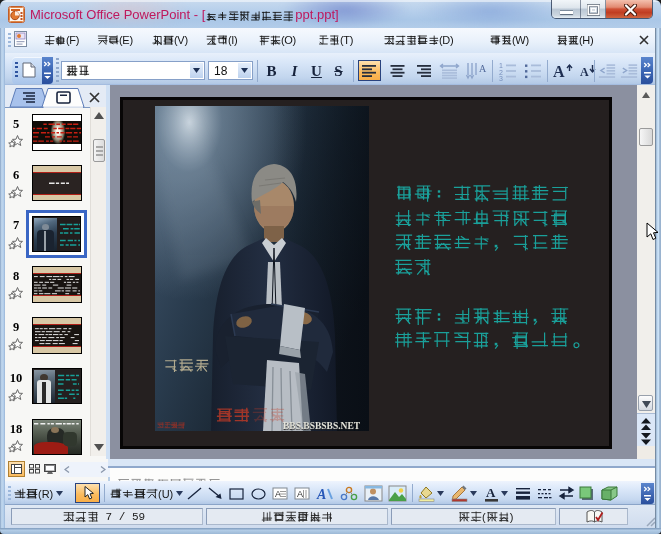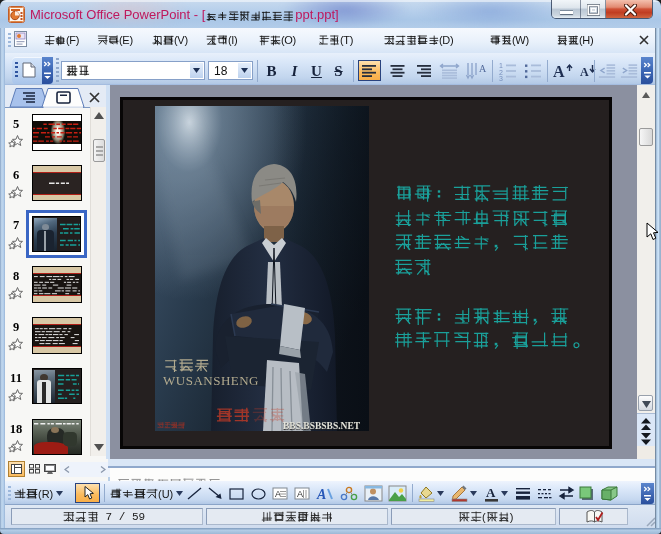--- a/index.html
+++ b/index.html
@@ -331,21 +331,21 @@
     <div class="abs" style="left:6px;top:269px;width:20px;height:14px;font-family:&quot;Liberation Serif&quot;,serif;font-size:12.5px;font-weight:bold;color:#000;text-align:center">8</div>
     <svg class="abs" style="left:8px;top:286.2px" width="15" height="14" viewBox="0 0 15 14">
       <path d="M9.5 1.5 L11 5.2 L14.5 5.4 L11.8 7.8 L12.8 11.5 L9.5 9.5 L6.2 11.5 L7.2 7.8 L4.5 5.4 L8 5.2 Z" fill="#fdfdfc" stroke="#6a6a6a" stroke-width="1"></path>
       <path d="M4 6.5 L5 8.8 L7.3 9 L5.6 10.6 L6.1 13 L4 11.7 L1.9 13 L2.4 10.6 L0.7 9 L3 8.8 Z" fill="#fdfdfc" stroke="#6a6a6a" stroke-width="1"></path>
     </svg>
     <div class="abs" style="left:6px;top:320px;width:20px;height:14px;font-family:&quot;Liberation Serif&quot;,serif;font-size:12.5px;font-weight:bold;color:#000;text-align:center">9</div>
     <svg class="abs" style="left:8px;top:337px" width="15" height="14" viewBox="0 0 15 14">
       <path d="M9.5 1.5 L11 5.2 L14.5 5.4 L11.8 7.8 L12.8 11.5 L9.5 9.5 L6.2 11.5 L7.2 7.8 L4.5 5.4 L8 5.2 Z" fill="#fdfdfc" stroke="#6a6a6a" stroke-width="1"></path>
       <path d="M4 6.5 L5 8.8 L7.3 9 L5.6 10.6 L6.1 13 L4 11.7 L1.9 13 L2.4 10.6 L0.7 9 L3 8.8 Z" fill="#fdfdfc" stroke="#6a6a6a" stroke-width="1"></path>
     </svg>
-    <div class="abs" style="left:6px;top:371px;width:20px;height:14px;font-family:&quot;Liberation Serif&quot;,serif;font-size:12.5px;font-weight:bold;color:#000;text-align:center">11</div>
+    <div class="abs" style="left:6px;top:371px;width:20px;height:14px;font-family:&quot;Liberation Serif&quot;,serif;font-size:12.5px;font-weight:bold;color:#000;text-align:center">10</div>
     <svg class="abs" style="left:8px;top:387.8px" width="15" height="14" viewBox="0 0 15 14">
       <path d="M9.5 1.5 L11 5.2 L14.5 5.4 L11.8 7.8 L12.8 11.5 L9.5 9.5 L6.2 11.5 L7.2 7.8 L4.5 5.4 L8 5.2 Z" fill="#fdfdfc" stroke="#6a6a6a" stroke-width="1"></path>
       <path d="M4 6.5 L5 8.8 L7.3 9 L5.6 10.6 L6.1 13 L4 11.7 L1.9 13 L2.4 10.6 L0.7 9 L3 8.8 Z" fill="#fdfdfc" stroke="#6a6a6a" stroke-width="1"></path>
     </svg>
     <div class="abs" style="left:6px;top:422px;width:20px;height:14px;font-family:&quot;Liberation Serif&quot;,serif;font-size:12.5px;font-weight:bold;color:#000;text-align:center">18</div>
     <svg class="abs" style="left:8px;top:438.5px" width="15" height="14" viewBox="0 0 15 14">
       <path d="M9.5 1.5 L11 5.2 L14.5 5.4 L11.8 7.8 L12.8 11.5 L9.5 9.5 L6.2 11.5 L7.2 7.8 L4.5 5.4 L8 5.2 Z" fill="#fdfdfc" stroke="#6a6a6a" stroke-width="1"></path>
       <path d="M4 6.5 L5 8.8 L7.3 9 L5.6 10.6 L6.1 13 L4 11.7 L1.9 13 L2.4 10.6 L0.7 9 L3 8.8 Z" fill="#fdfdfc" stroke="#6a6a6a" stroke-width="1"></path>
     </svg>
     <div class="abs" style="left:32px;top:114.0px;width:50px;height:36.6px;border:1px solid #000;overflow:hidden;background:#fff">
@@ -543,21 +543,20 @@
 <path d="M140 266 L148 325 L156 325 L150 268 Z" fill="#9aa2aa" opacity="0.7"></path>
 </svg>
     <div class="abs" style="left:163px;top:358px">
       <svg width="46" height="16" viewBox="0 0 46 16" style="">
         <g stroke="#b3ab8f" stroke-width="1.15" fill="none" stroke-linecap="square">
           <path d="M2.7 2.7L13.0 2.7M3.0 8.9L12.1 8.9M11.5 2.2L11.5 13.3M10.0 10.7L13.0 12.5M17.2 1.8L28.7 1.8M16.9 5.1L29.4 5.1M17.6 9.0L29.0 9.0M17.5 11.8L29.5 11.8M19.0 2.8L19.0 12.0M24.0 8.3L28.0 13.1M22.5 8.3L18.8 12.8M34.1 2.4L44.4 2.4M34.1 5.9L44.9 5.9M32.6 8.2L43.4 8.2M38.0 2.8L38.0 12.4M39.5 8.3L43.5 13.1M38.0 8.3L34.3 12.8"></path>
         </g>
         <g fill="#b3ab8f"></g>
       </svg>
     </div>
-    <div class="abs" style="left:163px;top:373px;font-family:'Liberation Serif',serif;font-size:13px;letter-spacing:0.5px;color:#b3ab8f">WUSANSHENG</div>
     <div class="abs" style="left:216px;top:407px;opacity:.8">
       <svg width="34" height="17" viewBox="0 0 34 17" style="">
         <g stroke="#c23a26" stroke-width="1.40" fill="none" stroke-linecap="square">
           <path d="M2.0 2.1L15.4 2.1M3.4 6.5L13.9 6.5M1.6 9.2L15.1 9.2M1.7 13.9L14.2 13.9M3.8 2.6L3.8 13.8M13.4 2.1L13.4 14.1M9.6 6.1L12.8 8.1M3.9 4.6L13.1 4.6L13.1 12.1L3.9 12.1ZM19.3 3.1L31.5 3.1M19.1 5.3L32.2 5.3M19.4 9.2L32.4 9.2M19.5 13.6L31.2 13.6M26.3 2.5L26.3 13.7M30.8 1.4L30.8 14.3"></path>
         </g>
         <g fill="#c23a26"></g>
       </svg>
     </div>
     <div class="abs" style="left:252px;top:407px;opacity:.3">
       <svg width="34" height="17" viewBox="0 0 34 17" style="">

